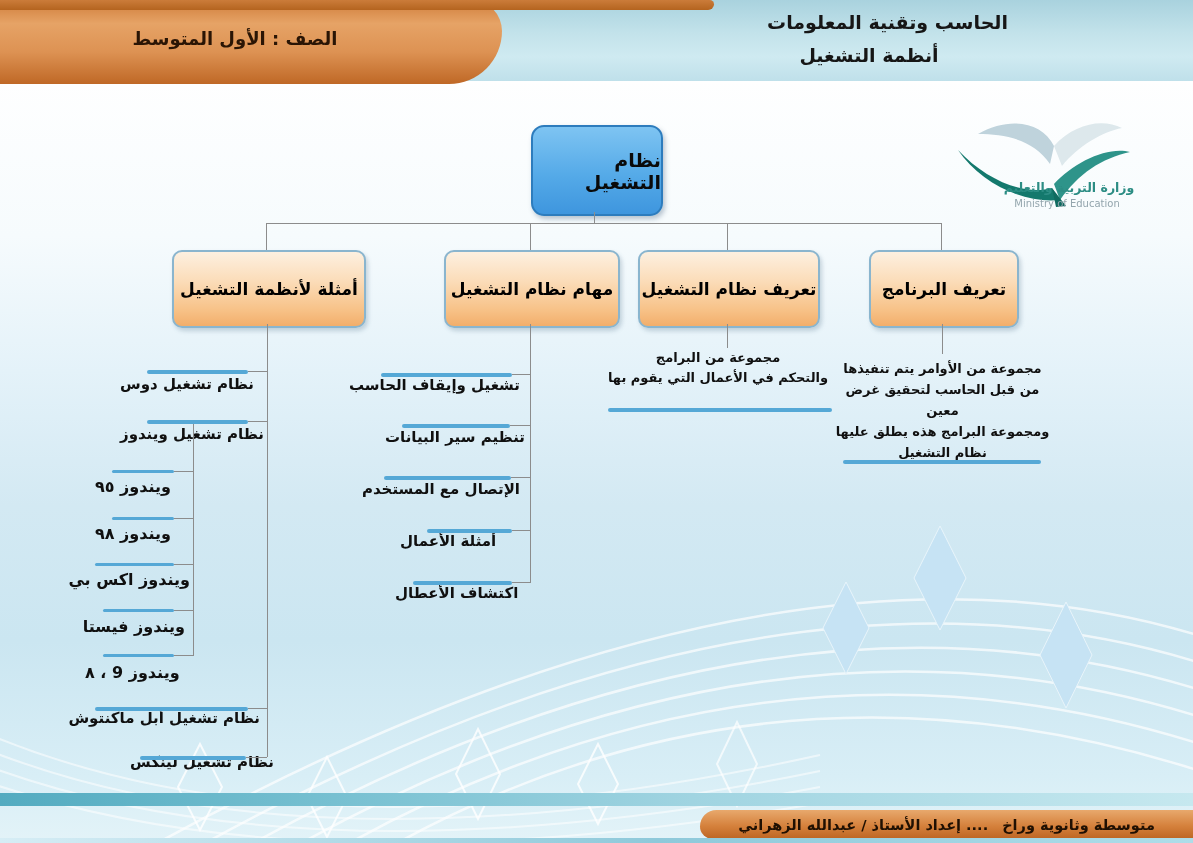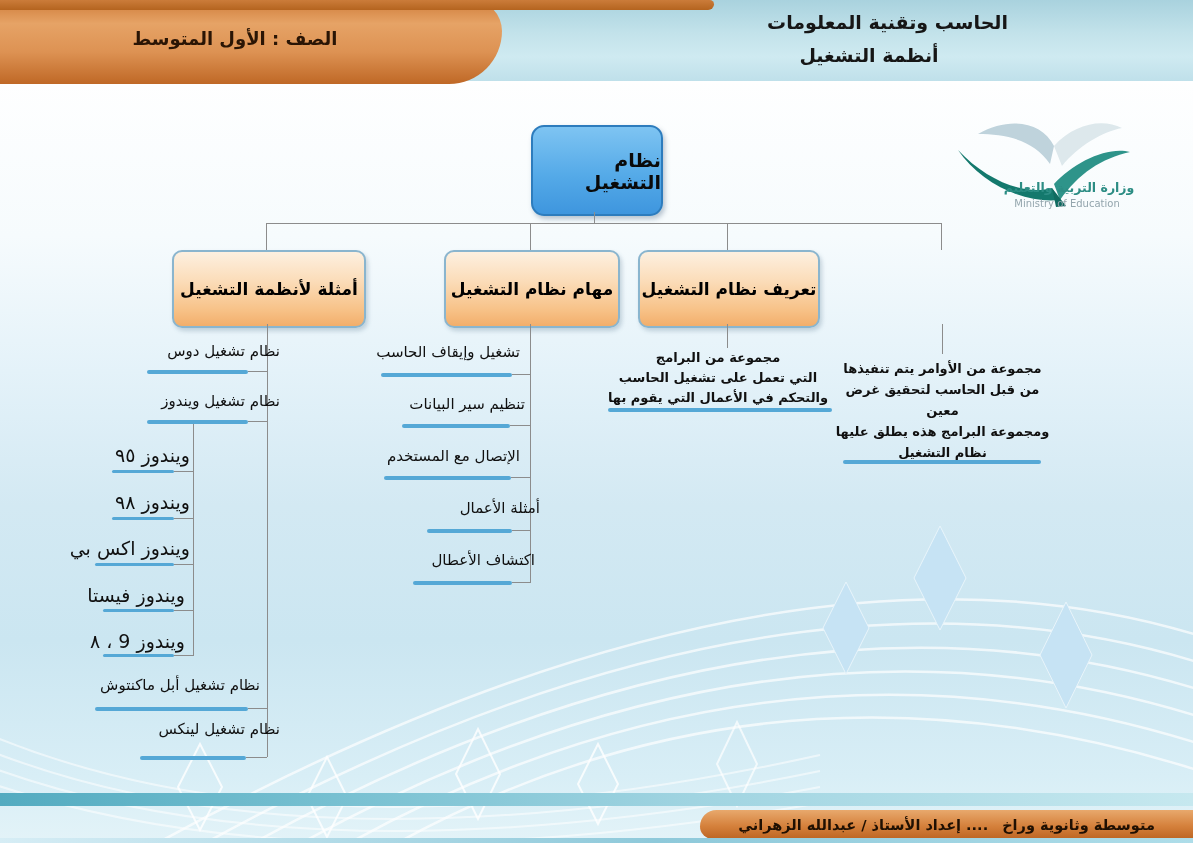--- a/index.html
+++ b/index.html
@@ -1,21 +1,21 @@
 <!DOCTYPE html>
 <html><head>
 <meta charset="utf-8">
 <style>
   html,body{margin:0;padding:0;background:#ffffff;}
   .page{position:relative;width:1193px;height:843px;overflow:hidden;
         font-family:"DejaVu Sans",sans-serif;
         background:linear-gradient(180deg,#ffffff 8%,#f6fbfd 28%,#e4f2f9 44%,#d3e9f3 60%,#cbe6f1 76%,#d8eef6 92%,#e3f3f8 100%);}
   .abs{position:absolute;}
-  .lbl{position:absolute;font-weight:normal;color:#101010;text-align:right;direction:rtl;white-space:nowrap;font-size:15px;}
-  .sub{font-size:19px;}
+  .lbl{position:absolute;font-weight:bold;color:#101010;text-align:left;direction:rtl;white-space:nowrap;font-size:15px;margin-top:33px;}
+  .sub{font-size:16px;}
   .ul{position:absolute;height:4px;background:#55a8d6;border-radius:2px;}
   .cn{position:absolute;background:#8c8c8c;}
   .obox{position:absolute;display:flex;align-items:center;justify-content:center;
         border:2px solid #8ab5ce;border-radius:10px;direction:rtl;
         background:linear-gradient(180deg,#fdf0e0 0%,#fbdcb8 40%,#f7c288 78%,#f2ae6b 100%);
         box-shadow:2px 3px 4px rgba(80,110,135,.28);font-weight:bold;font-size:17px;color:#000;}
   .rootbox{position:absolute;left:531px;top:125px;width:128px;height:87px;display:flex;align-items:center;justify-content:center;
         border:2px solid #2d7cbd;border-radius:13px;direction:rtl;
         background:linear-gradient(180deg,#7ec4f2 0%,#55aae8 55%,#3e96de 100%);
         box-shadow:2px 3px 5px rgba(60,90,120,.35);font-weight:bold;font-size:19px;color:#0a0a0a;}
@@ -92,20 +92,21 @@
   <div class="cn" style="left:594px;top:212px;width:1px;height:11px;"></div>
   <div class="cn" style="left:266px;top:223px;width:675px;height:1px;"></div>
   <div class="cn" style="left:266px;top:223px;width:1px;height:27px;"></div>
   <div class="cn" style="left:530px;top:223px;width:1px;height:27px;"></div>
   <div class="cn" style="left:727px;top:223px;width:1px;height:27px;"></div>
   <div class="cn" style="left:941px;top:223px;width:1px;height:27px;"></div>
 
   <div class="obox" style="left:172px;top:250px;width:190px;height:74px;">أمثلة لأنظمة التشغيل</div>
   <div class="obox" style="left:444px;top:250px;width:172px;height:74px;">مهام نظام التشغيل</div>
   <div class="obox" style="left:638px;top:250px;width:178px;height:74px;">تعريف نظام التشغيل</div>
+  <div class="obox" style="left:869px;top:250px;width:146px;height:74px;">تعريف البرنامج</div>
 
   <div class="cn" style="left:267px;top:324px;width:1px;height:433px;"></div>
 
   <div class="lbl" style="left:120px;top:342px;width:160px;">نظام تشغيل دوس</div>
   <div class="ul" style="left:147px;top:370px;width:101px;"></div>
   <div class="cn" style="left:248px;top:371px;width:19px;height:1px;"></div>
 
   <div class="lbl" style="left:120px;top:392px;width:160px;">نظام تشغيل ويندوز</div>
   <div class="ul" style="left:147px;top:420px;width:101px;"></div>
   <div class="cn" style="left:248px;top:421px;width:19px;height:1px;"></div>
@@ -158,21 +159,20 @@
   <div class="ul" style="left:427px;top:529px;width:85px;"></div>
   <div class="cn" style="left:512px;top:530px;width:18px;height:1px;"></div>
 
   <div class="lbl" style="left:395px;top:551px;width:140px;">اكتشاف الأعطال</div>
   <div class="ul" style="left:413px;top:581px;width:99px;"></div>
   <div class="cn" style="left:512px;top:582px;width:18px;height:1px;"></div>
 
   <div class="cn" style="left:727px;top:324px;width:1px;height:24px;"></div>
   <div class="deftxt" style="left:598px;top:348px;width:240px;line-height:20px;">
     <div>مجموعة من البرامج</div>
-    <div>التي تعمل على تشغيل الحاسب</div>
     <div>والتحكم في الأعمال التي يقوم بها</div>
   </div>
   <div class="ul" style="left:608px;top:408px;width:224px;"></div>
 
   <div class="cn" style="left:942px;top:324px;width:1px;height:30px;"></div>
   <div class="deftxt" style="left:835px;top:358px;width:215px;line-height:21px;">
     <div>مجموعة من الأوامر يتم تنفيذها</div>
     <div>من قبل الحاسب لتحقيق غرض معين</div>
     <div>ومجموعة البرامج هذه يطلق عليها</div>
     <div>نظام التشغيل</div>

